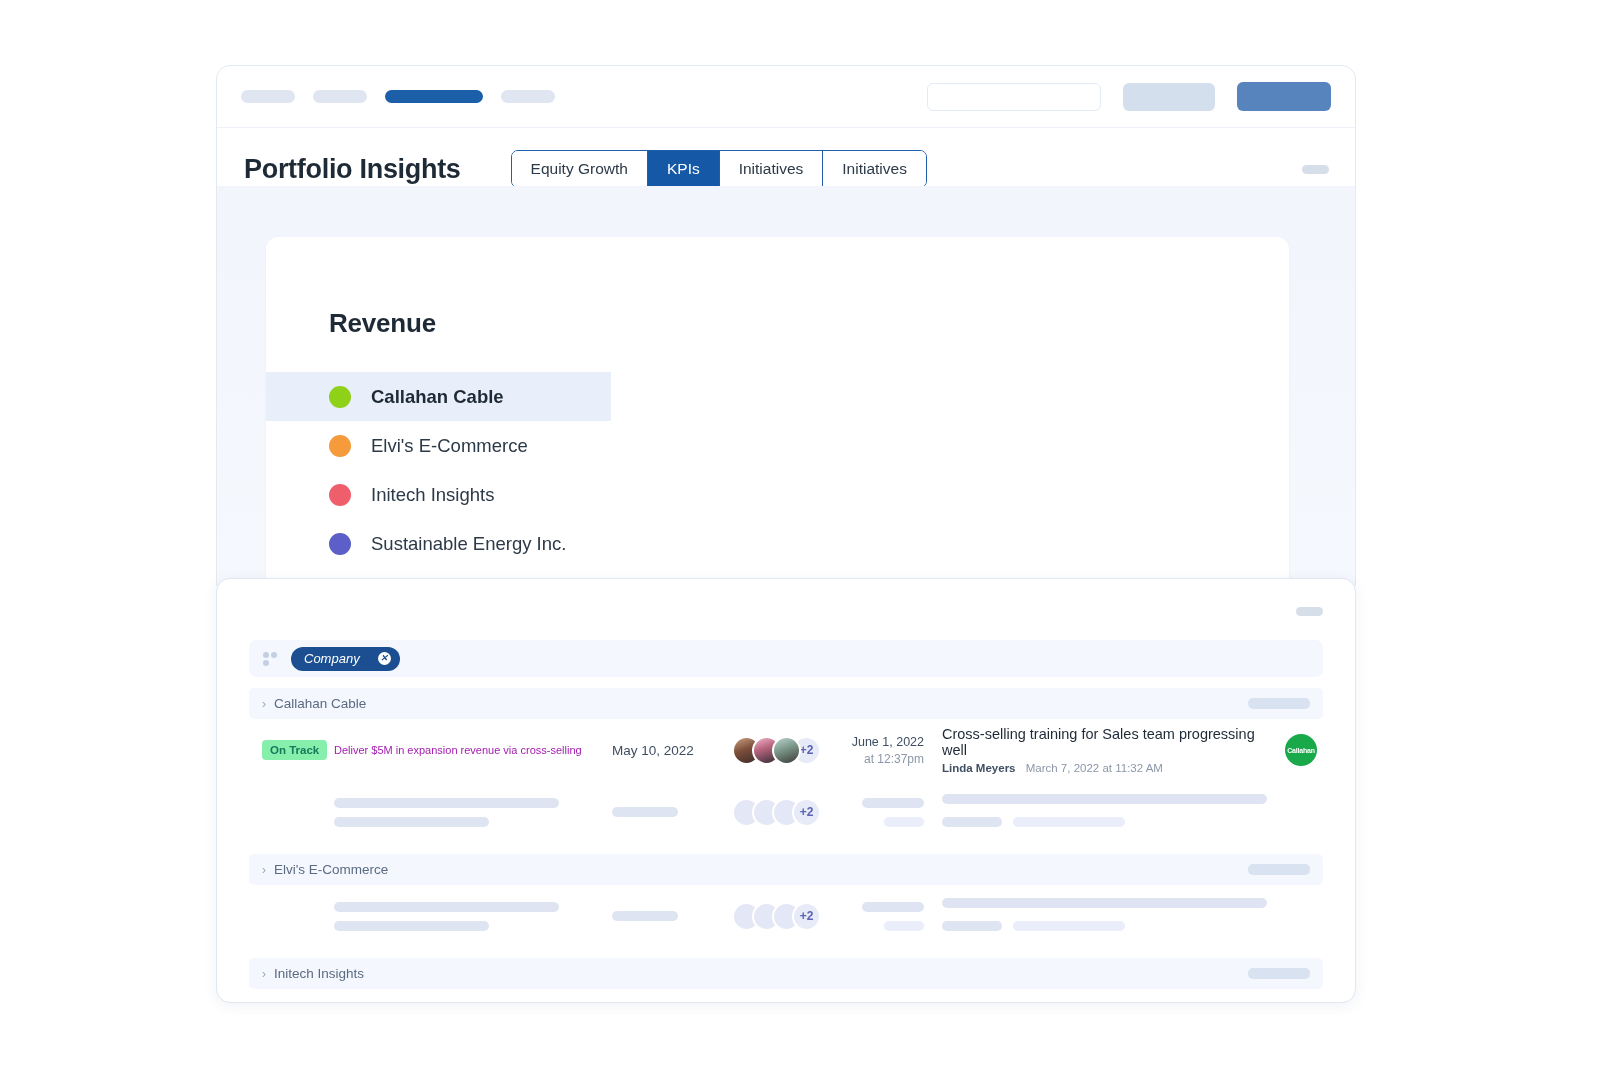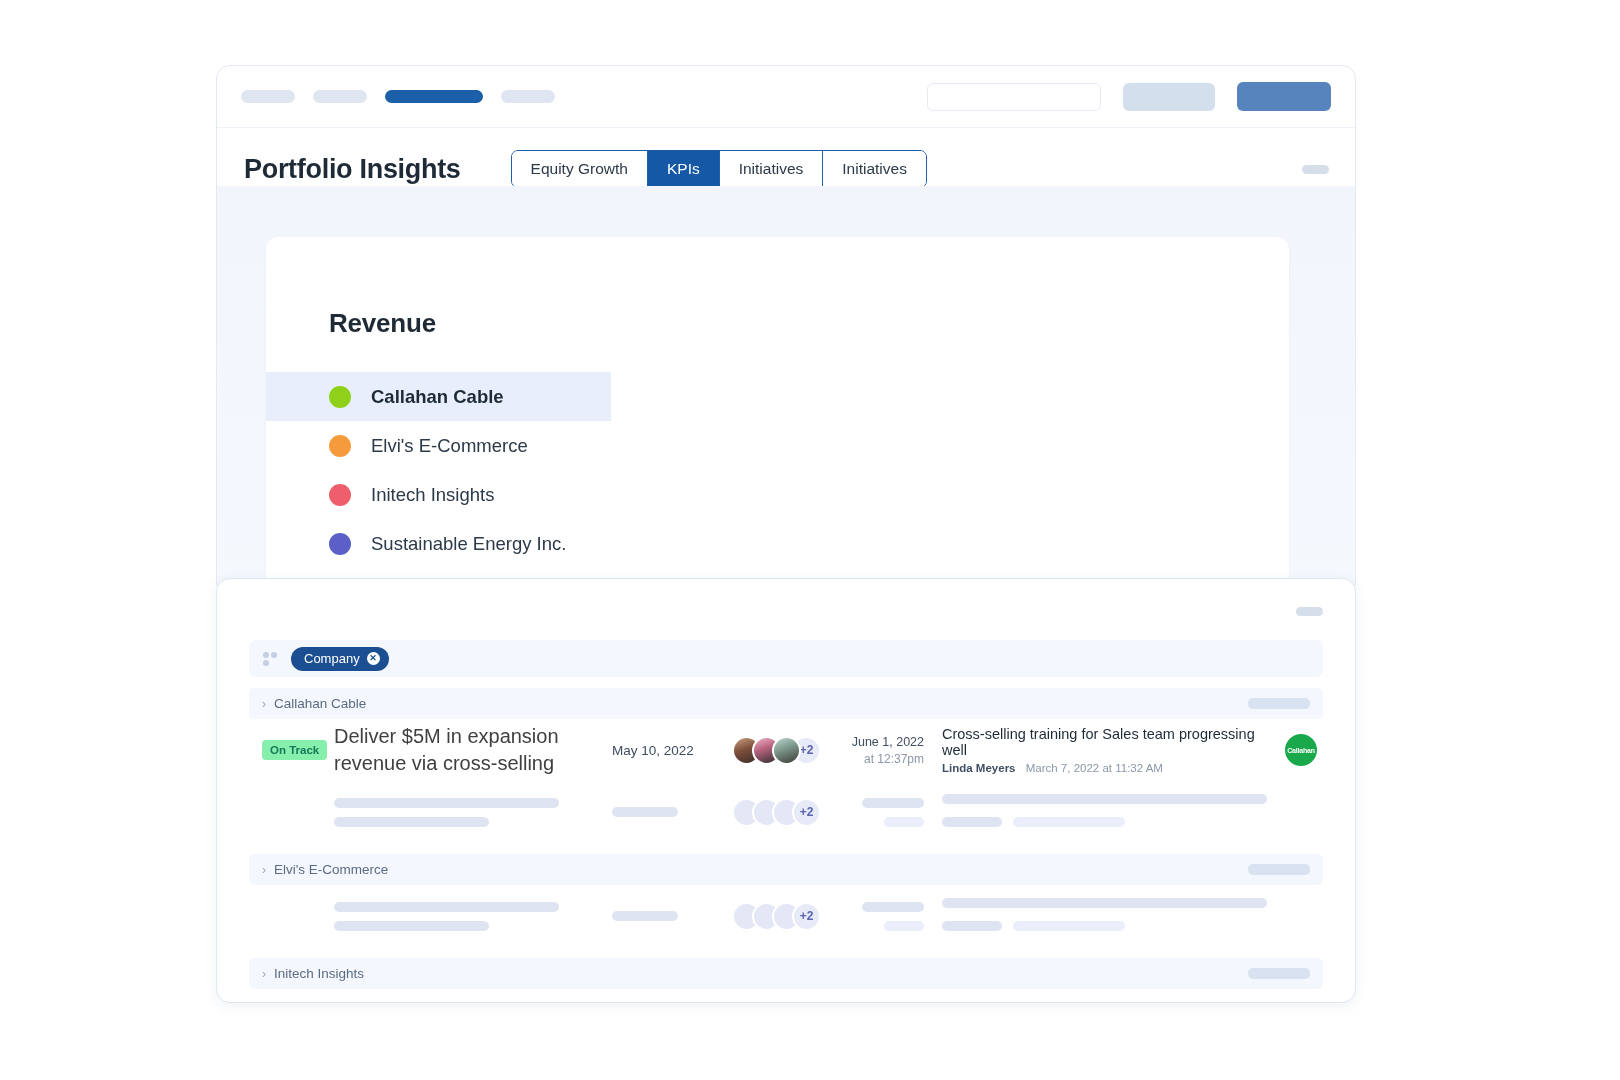--- a/index.html
+++ b/index.html
@@ -200,27 +200,28 @@
   .filter-icon i {
     position: absolute;
     width: 6px; height: 6px;
     border-radius: 50%;
     background: #c3cfe2;
   }
   .filter-icon i:nth-child(1){ left:0; top:1px; }
   .filter-icon i:nth-child(2){ left:8px; top:1px; }
   .filter-icon i:nth-child(3){ left:0; top:9px; }
   .chip {
-    display: inline-flex; align-items: center; gap: 7px;
+    display: inline-flex; align-items: center; gap: 18px;
     background: #1b4f92;
     color: #ffffff;
     font-size: 13px;
     height: 24px;
     border-radius: 12px;
     padding: 0 9px 0 13px;
+    font-style: italic;
   }
   .chip-x {
     width: 13px; height: 13px;
     border-radius: 50%;
     background: #ffffff;
     color: #1b4f92;
     font-size: 9px; line-height: 13px;
     text-align: center;
     font-weight: bold;
   }
@@ -251,22 +252,22 @@
     display: inline-block;
     background: #86efac;
     color: #16795a;
     font-size: 11.5px;
     font-weight: bold;
     padding: 4px 8px;
     border-radius: 4px;
   }
   .col-name {
     width: 278px; flex: 0 0 auto;
-    font-size: 20px;
-    color: #404040;
+    font-size: 11px;
+    color: #a21caf;
     line-height: 1.35;
     padding-right: 18px;
   }
   .col-date {
     width: 120px; flex: 0 0 auto;
     font-size: 13.5px; color: #3f4e62;
   }
   .col-avatars { width: 110px; flex: 0 0 auto; }
   .avatars { display: flex; align-items: center; }
   .av {

